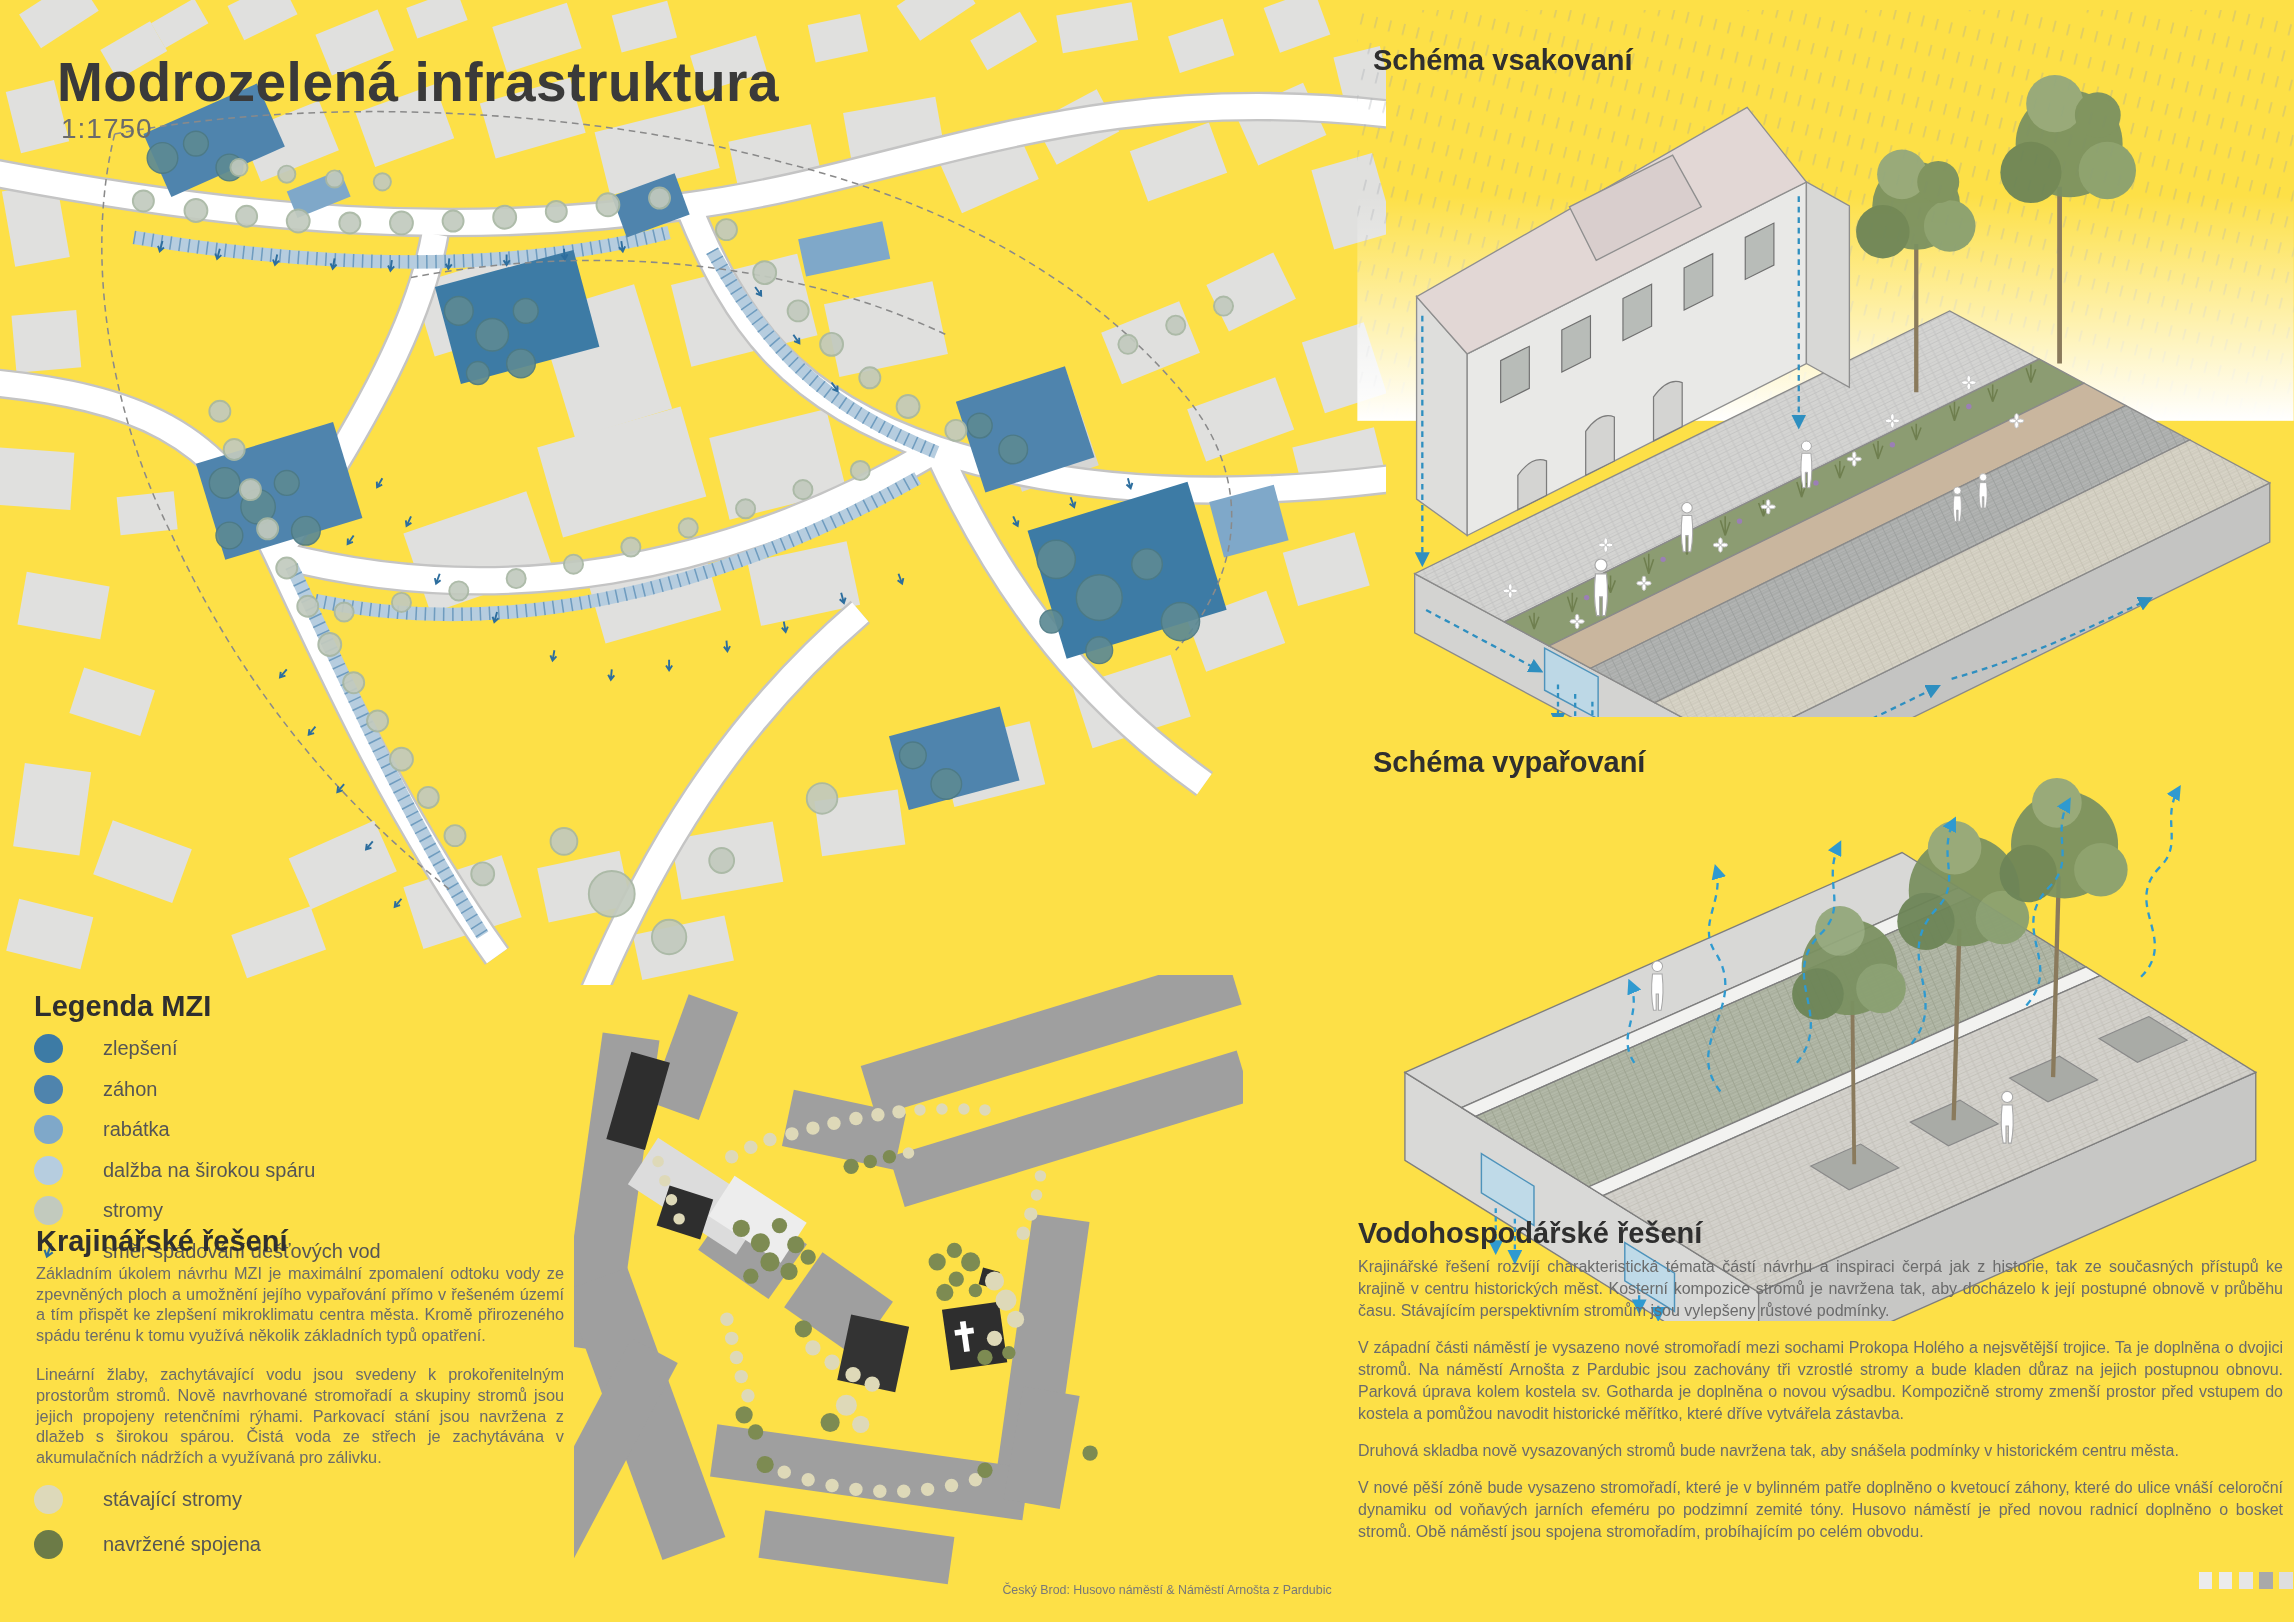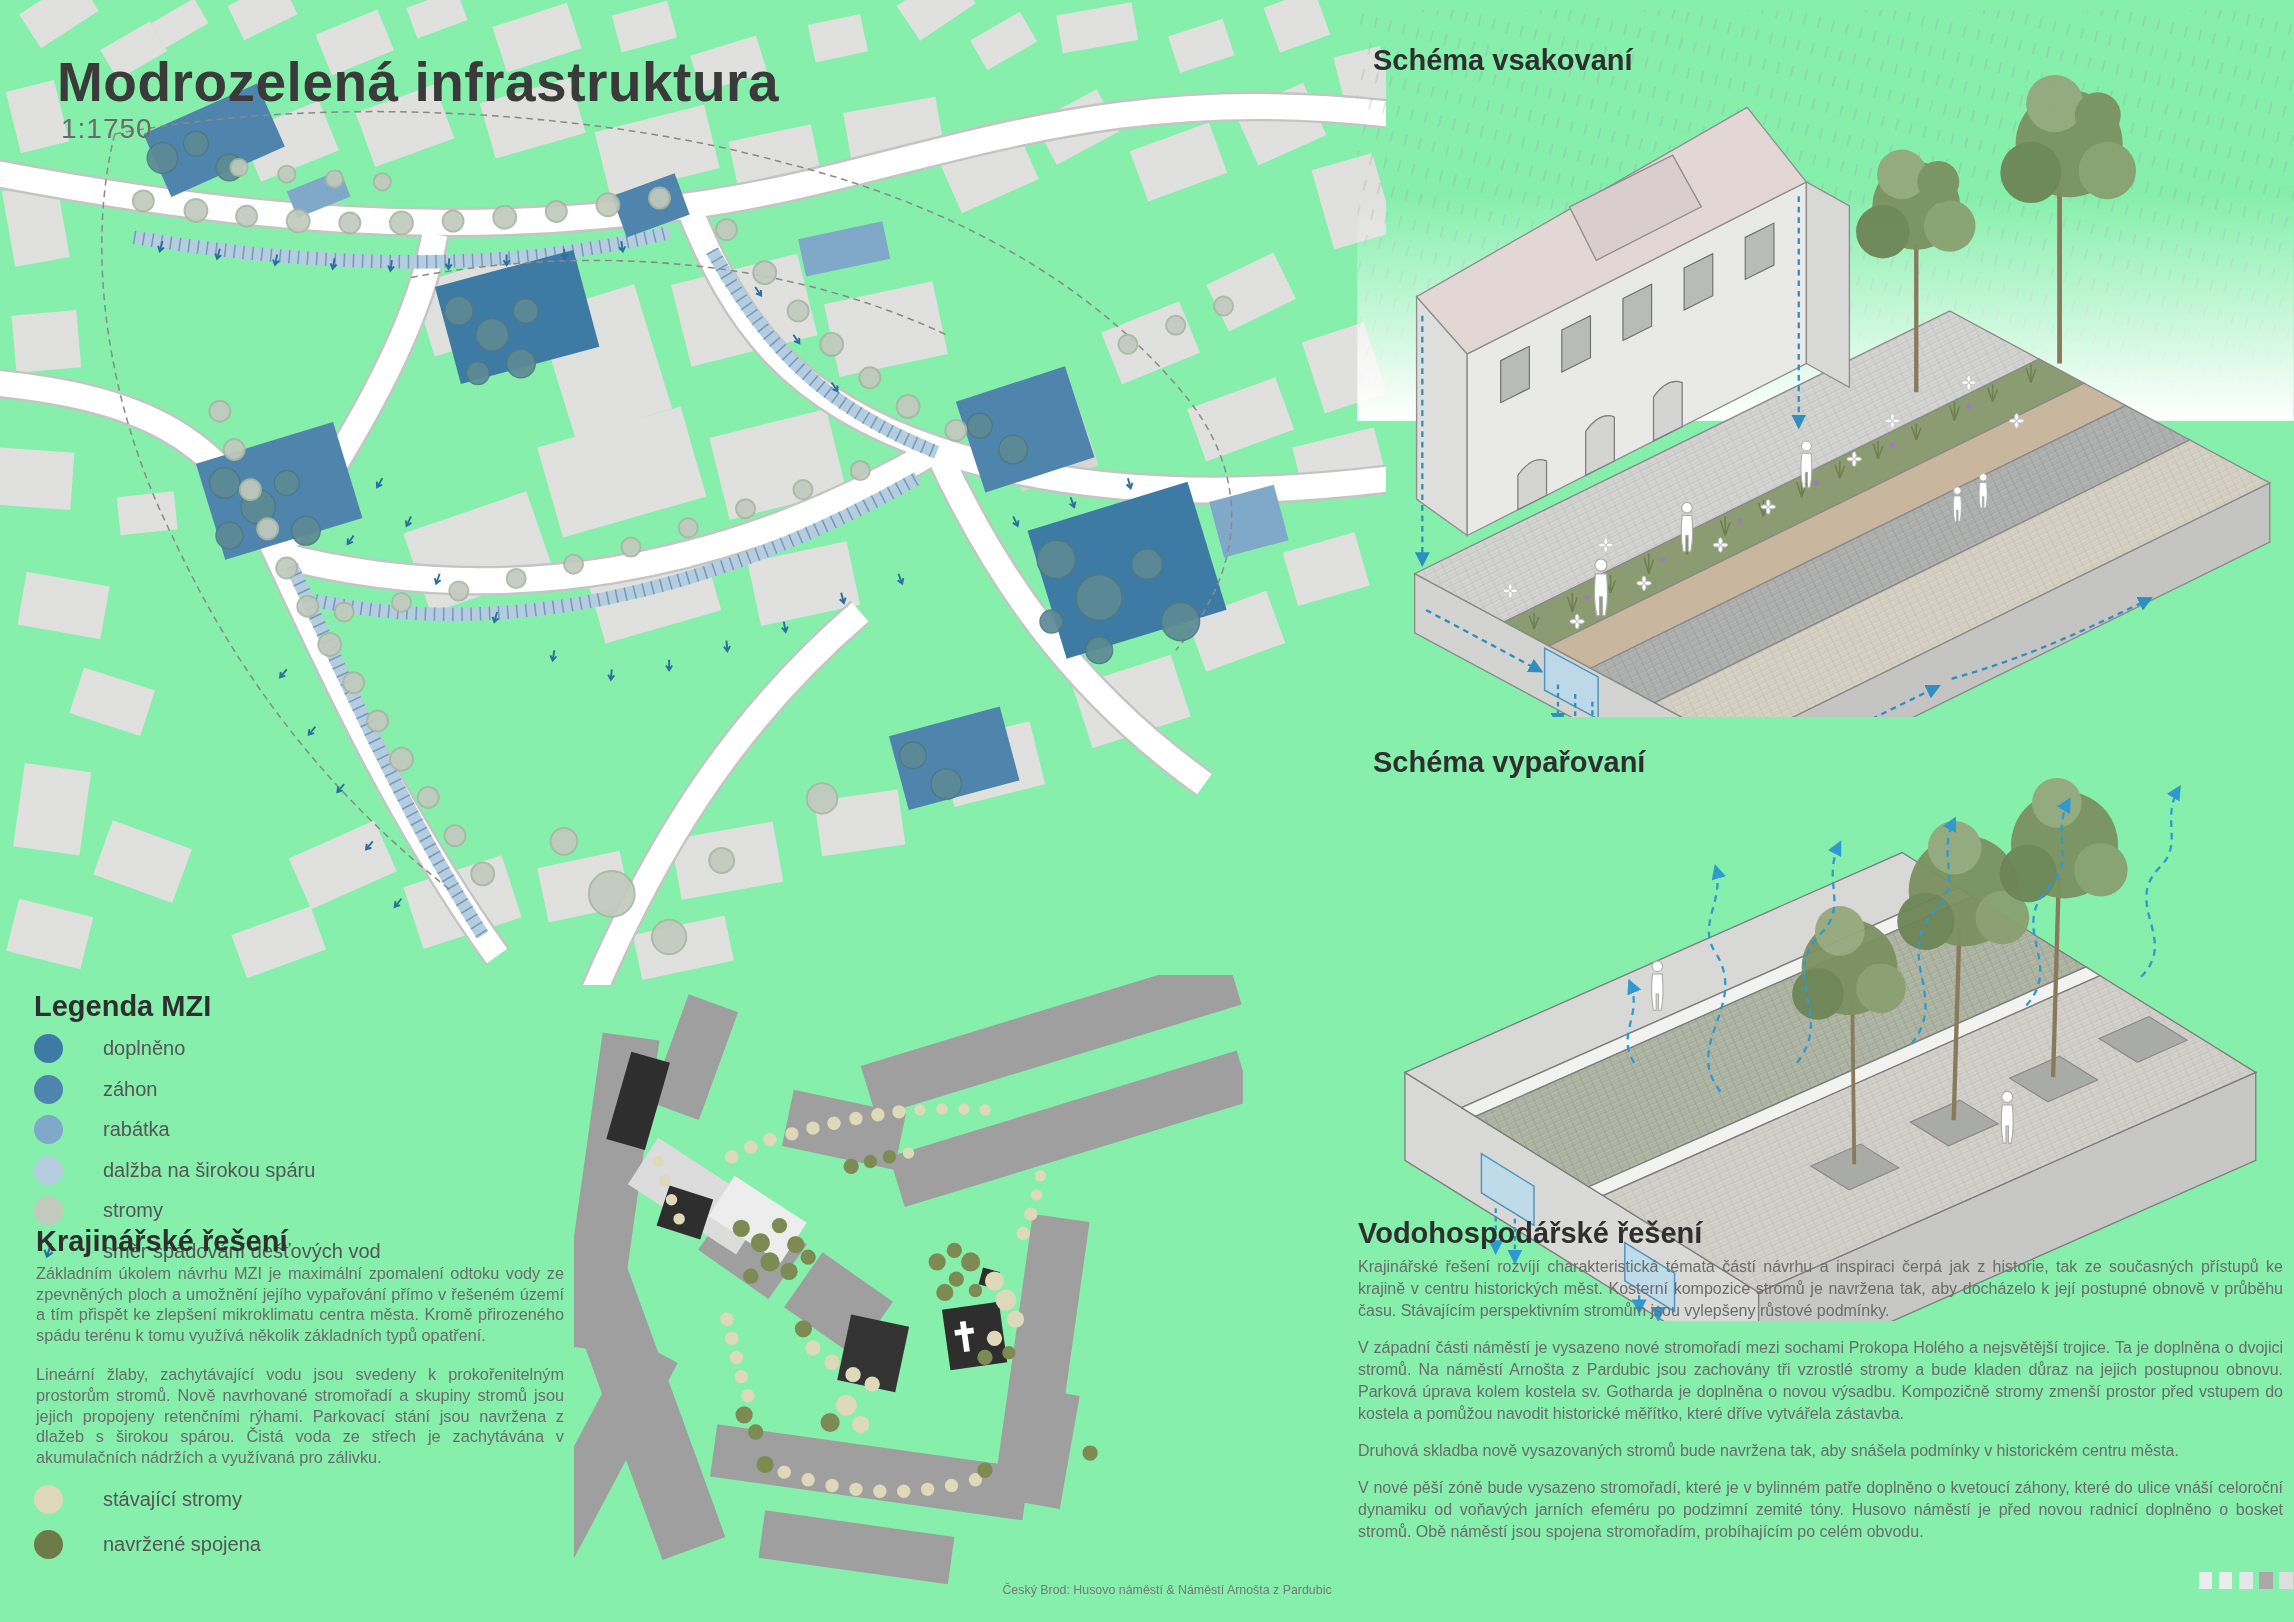--- a/index.html
+++ b/index.html
@@ -1,16 +1,16 @@
 <!DOCTYPE html>
 <html><head>
 <meta charset="utf-8">
 <style>
   html,body{margin:0;padding:0;background:#f0f0f0;font-family:"Liberation Sans",sans-serif;}
-  .poster{position:relative;width:2294px;height:1622px;background:#86efac;overflow:hidden;}
+  .poster{position:relative;width:2294px;height:1622px;background:#fde047;overflow:hidden;}
   .abs{position:absolute;}
   .title{left:57px;top:50px;font-size:55px;font-weight:800;color:#3a3a3a;letter-spacing:0.5px;z-index:5;}
   .scale{left:61px;top:113px;font-size:28px;font-weight:400;color:#6b6b6b;letter-spacing:1px;z-index:5;}
   .sec-head{font-size:29px;font-weight:700;color:#2f2f2f;z-index:6;}
   .legend{left:34px;top:990px;width:401px;z-index:6;}
   .legend-row{display:flex;align-items:center;margin-top:10.5px;height:30px;}
   .swatch{width:29px;height:29px;border-radius:50%;flex:0 0 29px;}
   .swatch.small-arrow{background:transparent !important;display:flex;align-items:center;justify-content:center;}
   .legend-label{margin-left:40px;font-size:20px;color:#555;}
   .textcol{color:#6b6b6b;font-size:16.3px;line-height:20.6px;text-align:justify;}
@@ -282,21 +282,21 @@
     </g>
   </svg>
 
   <div class="abs title">Modrozelená infrastruktura</div>
   <div class="abs scale">1:1750</div>
 
   <div class="abs legend">
     <div class="sec-head">Legenda MZI</div>
     <div class="legend-row">
       <span class="swatch" style="background: rgb(61, 123, 165);"></span>
-      <span class="legend-label">doplněno</span>
+      <span class="legend-label">zlepšení</span>
     </div>
     <div class="legend-row">
       <span class="swatch" style="background: rgb(79, 132, 173);"></span>
       <span class="legend-label">záhon</span>
     </div>
     <div class="legend-row">
       <span class="swatch" style="background: rgb(127, 168, 201);"></span>
       <span class="legend-label">rabátka</span>
     </div>
     <div class="legend-row">

